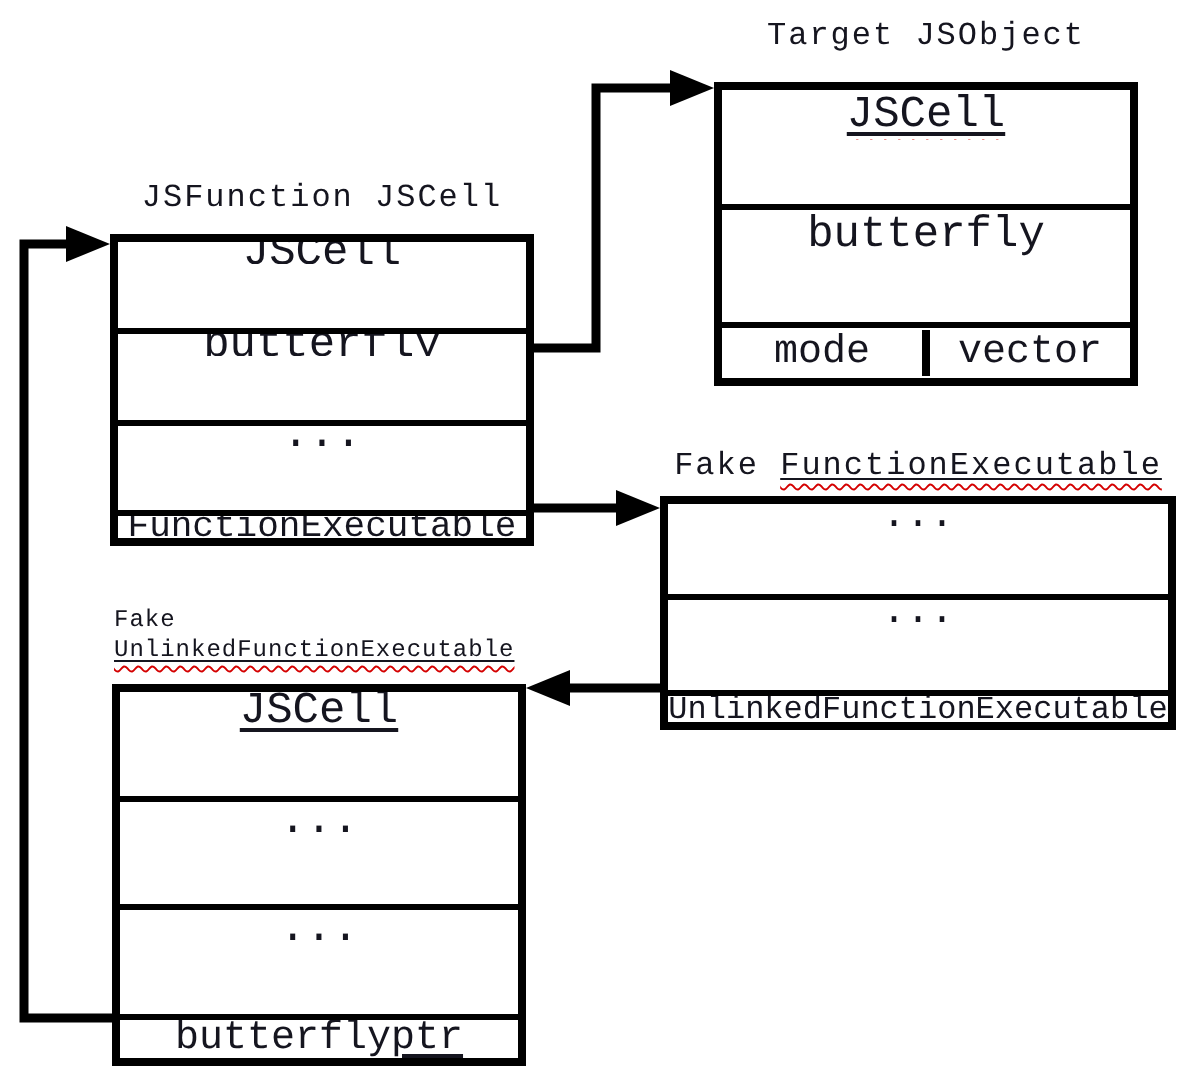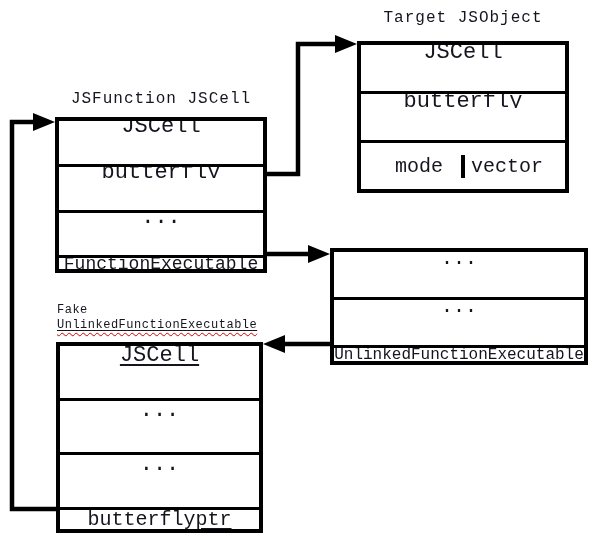--- a/index.html
+++ b/index.html
@@ -30,21 +30,21 @@
   }
   .row {
     flex: 1 1 0;
     display: flex;
     align-items: center;
     justify-content: center;
     white-space: nowrap;
     overflow: hidden;
   }
   .row + .row { border-top: 3px solid var(--line); margin-top: 32px; }
-  .row.split { padding: 16px; }
+  .row.split { padding: 0; }
   .cell {
     flex: 1 1 0;
     display: flex;
     align-items: center;
     justify-content: center;
     white-space: nowrap;
   }
   .cell + .cell { border-left: 4px solid var(--line); }
 
   .title {
@@ -117,20 +117,23 @@
     <div class="row fs21">
       <span class="sq"><span class="lnk">JSCell</span></span>
     </div>
     <div class="row fs21">butterfly</div>
     <div class="row split">
       <div class="cell fs20">mode</div>
       <div class="cell fs20">vector</div>
     </div>
   </div>
 
+  <div class="title center" style="left:330px; top:224px; width:258px;">
+    <span>Fake </span><span class="sq"><span class="lnk">FunctionExecutable</span></span>
+  </div>
   <div class="box" style="left:330px; top:248px; width:258px; height:117px;">
     <div class="row fs20">...</div>
     <div class="row fs20">...</div>
     <div class="row fs16">
       <span class="sq"><span class="lnk">UnlinkedFunctionExecutable</span></span>
     </div>
   </div>
 
   <div class="title small" style="left:57px; top:303px; width:206px;">
     <div>Fake</div>

